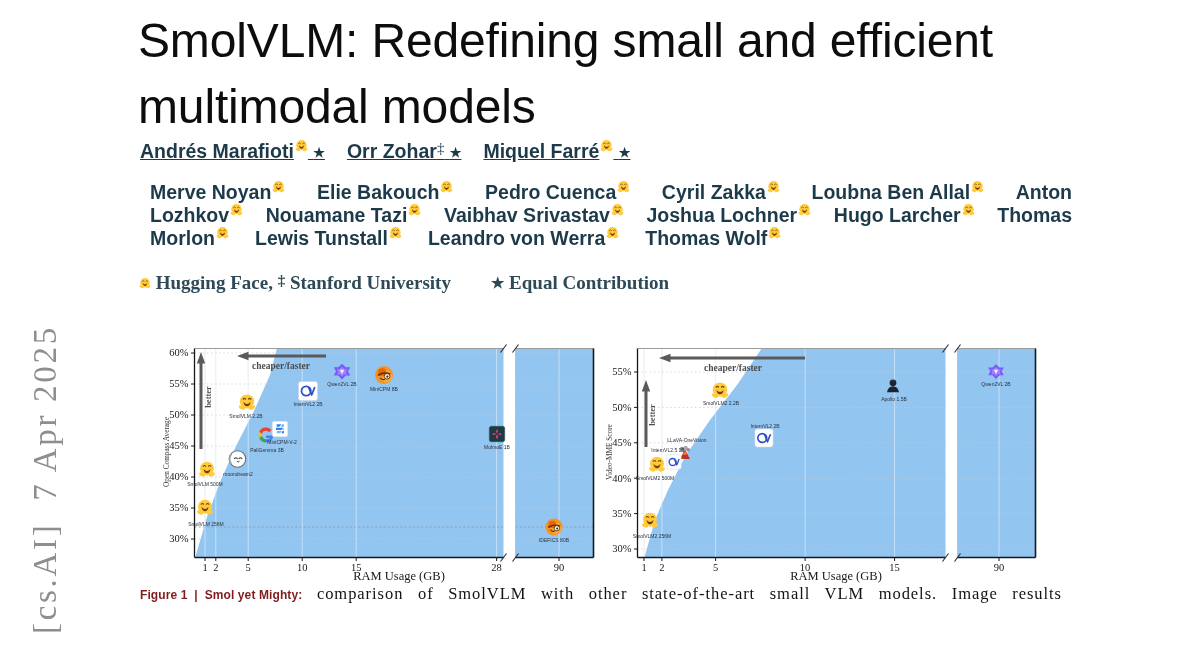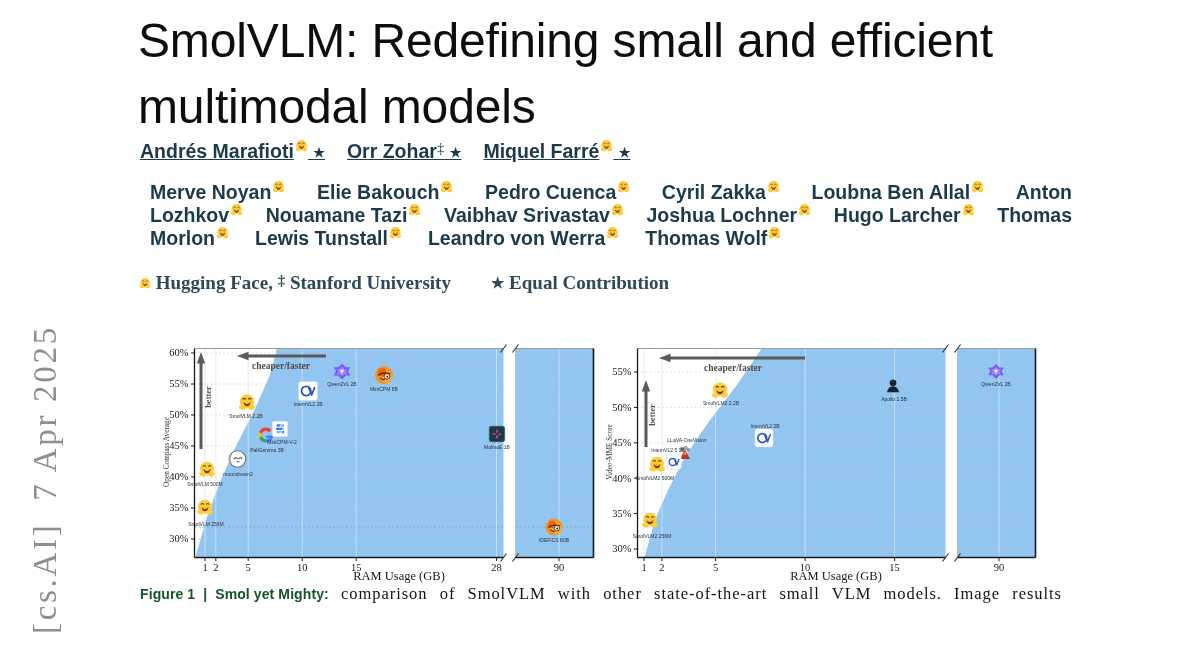--- a/index.html
+++ b/index.html
@@ -11,21 +11,21 @@
 .ablock { left:140px; top:180px; width:922px; line-height:22px;margin-left:10px; }
 .jline { text-align:justify; text-align-last:justify; }
 .nm { display:inline-block; }
 .hfe { display:inline-block; width:13px; height:13px; vertical-align:6px; margin-left:1px; }
 .star { font-size:13px; vertical-align:1px; letter-spacing:0; }
 .dag { font-size:15px; vertical-align:5px; font-family:"Liberation Serif",serif; font-weight:400; }
 .gap1 { display:inline-block; width:22px; }
 .affil { left:139px; top:272px; font-family:"Liberation Serif", serif; font-size:19px; color:#2e4a57;font-weight:bold; }
 .cap { left:140px; top:583px; width:922px; font-family:"Liberation Serif", serif; font-size:16.5px; color:#131313; line-height:22px; letter-spacing:0.95px; word-spacing:3.2px; }
 .cap .jl { text-align:justify; text-align-last:justify; }
-.capb { font-family:"Liberation Sans", sans-serif; font-weight:700; font-size:14px; color:#14532d; display:inline-block; letter-spacing:0.1px; word-spacing:0; }
+.capb { font-family:"Liberation Sans", sans-serif; font-weight:700; font-size:12px; color:#7f1d1d; display:inline-block; letter-spacing:0.1px; word-spacing:0; }
 .teal { color:#44808f; }
 .arx { position:absolute; left:27px; top:634px; transform-origin:0 0; transform:rotate(-90deg); font-family:"Liberation Serif", serif; font-size:33px; color:#8e8e8e; white-space:nowrap; letter-spacing:2.7px; }
 svg.fig { position:absolute; left:0; top:0; }
 </style></head>
 <body>
 <div class="arx">[cs.AI]&nbsp;&nbsp;7 Apr 2025</div>
 <div class="abs title">SmolVLM: Redefining small and efficient<br>multimodal models</div>
 <div class="abs auth a1">Andrés Marafioti<svg class="hfe" viewBox="0 0 24 24">
       <use href="#hf"></use>
     </svg> <span class="star">★</span><span class="gap1"></span>Orr Zohar<span class="dag">‡</span> <span class="star">★</span><span class="gap1"></span>Miquel Farré<svg class="hfe" viewBox="0 0 24 24">

